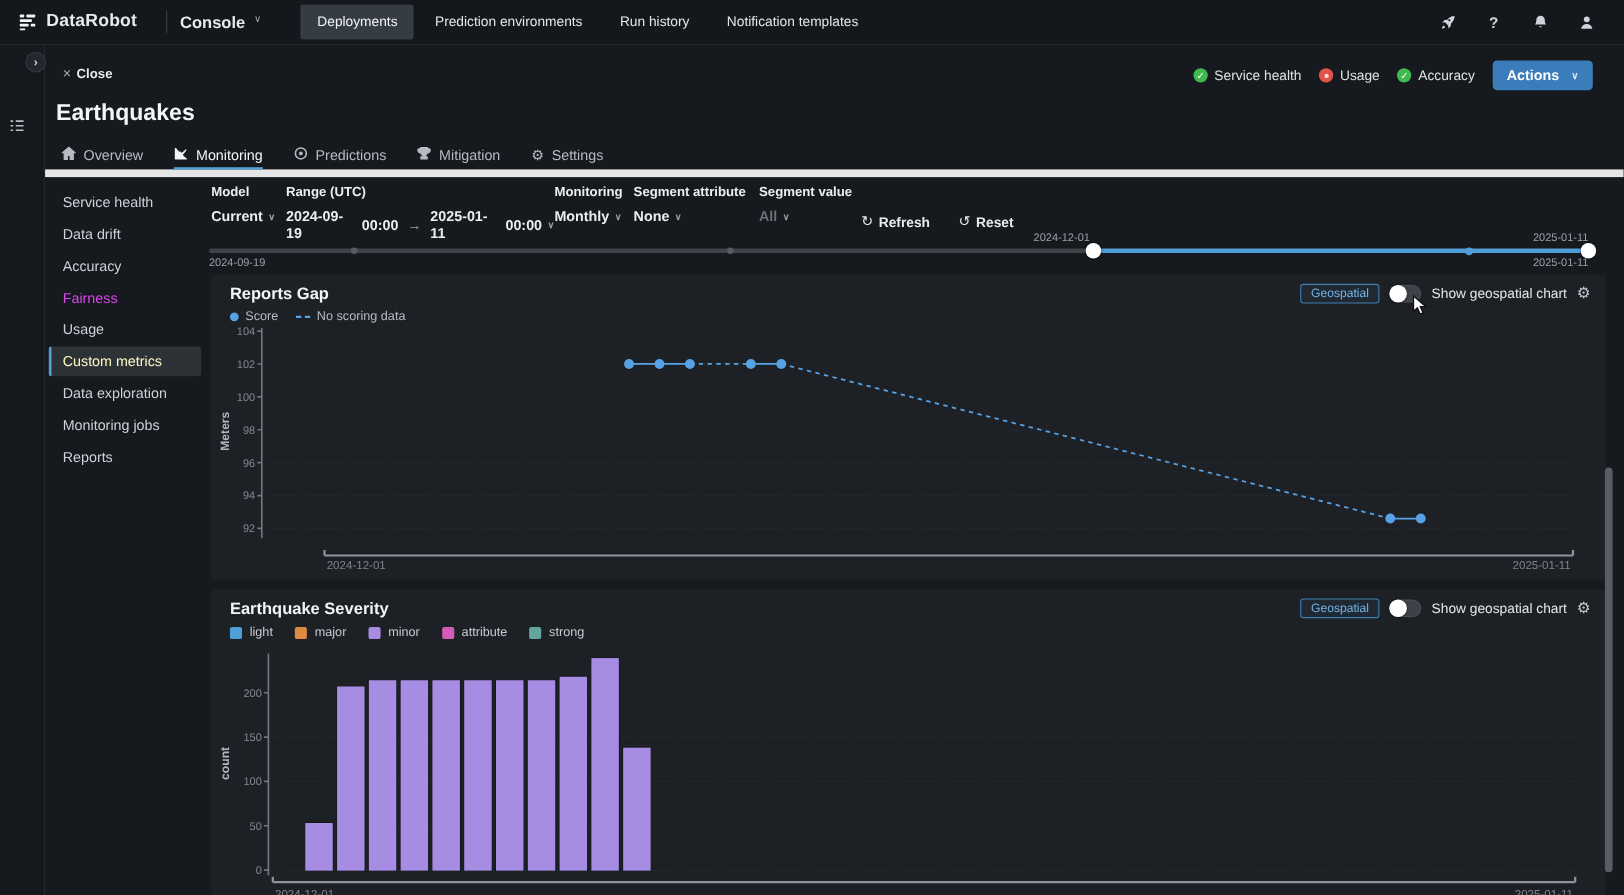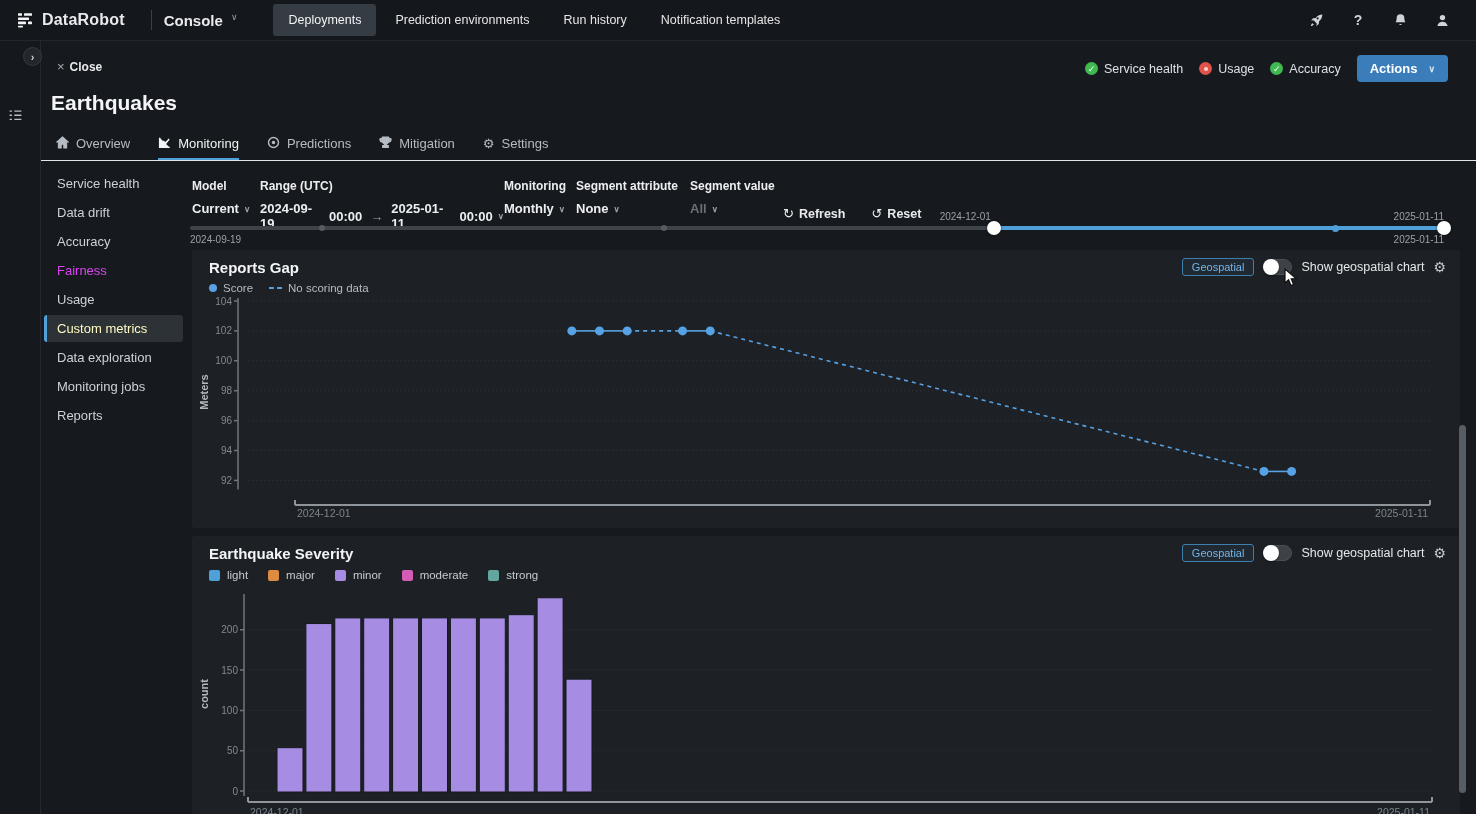--- a/index.html
+++ b/index.html
@@ -41,39 +41,39 @@
     font-size:9px; color:#fff; }
   .badge-ic.ok { background:#3fb950; }
   .badge-ic.error { background:#e0524a; }
   .badge-ic.error::after { content:""; width:4px; height:4px; border-radius:50%; background:#f6d5d3; }
   .actions-btn { background:#3b7cbb; color:#fff; font-size:13px; font-weight:700; border:none;
     border-radius:4px; padding:6px 13px; display:flex; align-items:center; gap:7px; cursor:pointer; }
   .actions-btn .chev { color:#dce9f4; }
 
   
   .tabs-row { position:absolute; left:41px; top:136px; right:0; height:25px; display:flex; gap:28px;
-    padding-left:15px; border-bottom:1px solid #e5e5e5; }
+    padding-left:15px; border-bottom:7px solid #e5e5e5; }
   .tab { display:flex; align-items:center; gap:7px; font-size:13px; color:#b6bcc3; cursor:pointer;
     padding-bottom:7px; border-bottom:2.5px solid transparent; }
   .tab svg { stroke:#b6bcc3; fill:#b6bcc3; }
   .tab.active { color:#f2f4f6; border-bottom-color:#4f9fd9; }
   .tab.active svg { stroke:#f2f4f6; fill:#f2f4f6; }
   .tab .gicon { font-size:13px; line-height:12px; font-family:"DejaVu Sans", sans-serif; }
 
   
   .sidebar { position:absolute; left:41px; top:168px; width:150px; }
   .side-item { position:relative; margin:2px 8px 2px 3px; padding:6px 10px; font-size:13px; color:#ccd2d8;
     border-radius:3px; border-left:3px solid transparent; cursor:pointer; }
   .side-item.active { background:#2d3237; border-left-color:#4f9fd9; color:#fef9c3; }
   .side-item.disabled { color:#d946ef; cursor:default; }
 
   
   .main { position:absolute; left:192px; top:161px; width:1268px; bottom:0; }
 
-  .filterbar { position:absolute; left:0; top:18px; display:flex; align-items:flex-start; }
+  .filterbar { position:absolute; left:0; top:6px; display:flex; align-items:flex-start; }
   .fcol { margin-right:0; }
   .flabel { font-size:12px; font-weight:700; color:#eceef1; margin-bottom:8px; }
   .fvalue { font-size:13px; font-weight:700; color:#eceef1; display:flex; align-items:center; cursor:pointer; }
   .fvalue .chev { font-size:8.5px; margin-left:5px; }
   .fvalue.dim { color:#6a7077; }
   .range-arrow { color:#9aa1a8; margin:0 8px; font-size:13px; }
   .fbtn { display:flex; align-items:center; gap:5px; font-size:12.5px; font-weight:700; color:#e8eaed;
     cursor:pointer; margin-top:27px; }
   .fbtn .ricon { font-size:13px; font-family:"DejaVu Sans", sans-serif; font-weight:400; }
 
@@ -400,21 +400,21 @@
         <div class="li">
           <div class="sq" style="background: rgb(221, 139, 64);"></div>
           <div class="" style="display: inline;">major</div>
         </div>
         <div class="li">
           <div class="sq" style="background: rgb(167, 140, 228);"></div>
           <div class="" style="display: inline;">minor</div>
         </div>
         <div class="li">
           <div class="sq" style="background: rgb(212, 92, 183);"></div>
-          <div class="" style="display: inline;">moderate</div>
+          <div class="" style="display: inline;">attribute</div>
         </div>
         <div class="li">
           <div class="sq" style="background: rgb(98, 166, 159);"></div>
           <div class="" style="display: inline;">strong</div>
         </div>
       </div>
     <svg class="chart-svg" id="chart2-svg" width="1268" height="278">
         <line x1="58" y1="93.79999999999998" x2="1240" y2="93.79999999999998" class="grid"></line>
         <line x1="48" y1="93.79999999999998" x2="52" y2="93.79999999999998" class="yaxis"></line>
         <text x="46" y="97.29999999999998" class="tick" text-anchor="end">200</text>

